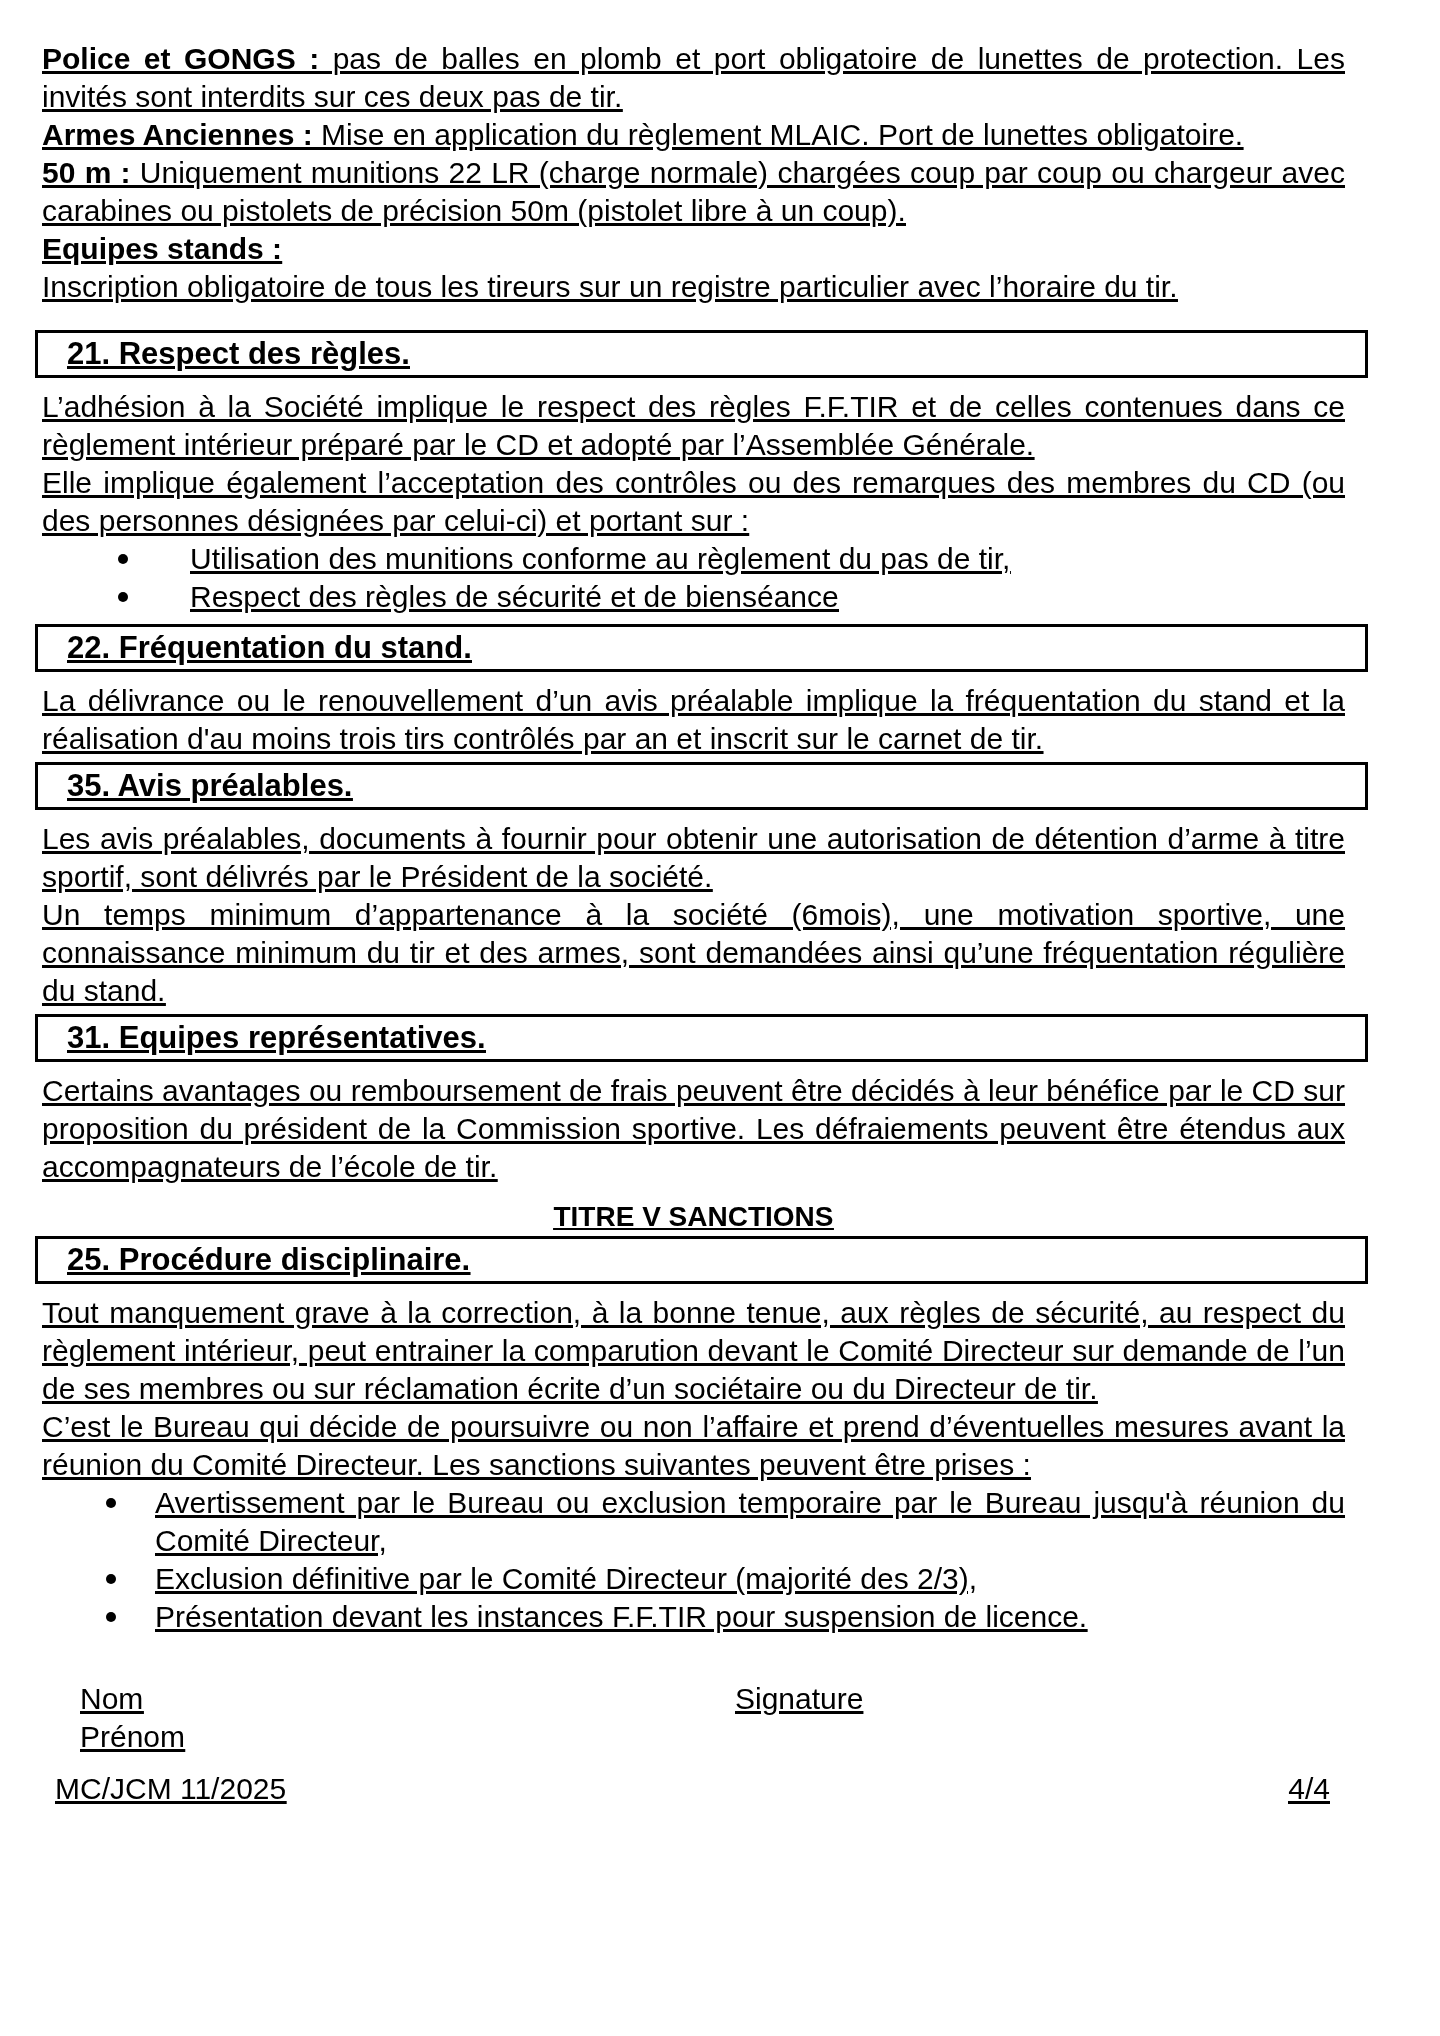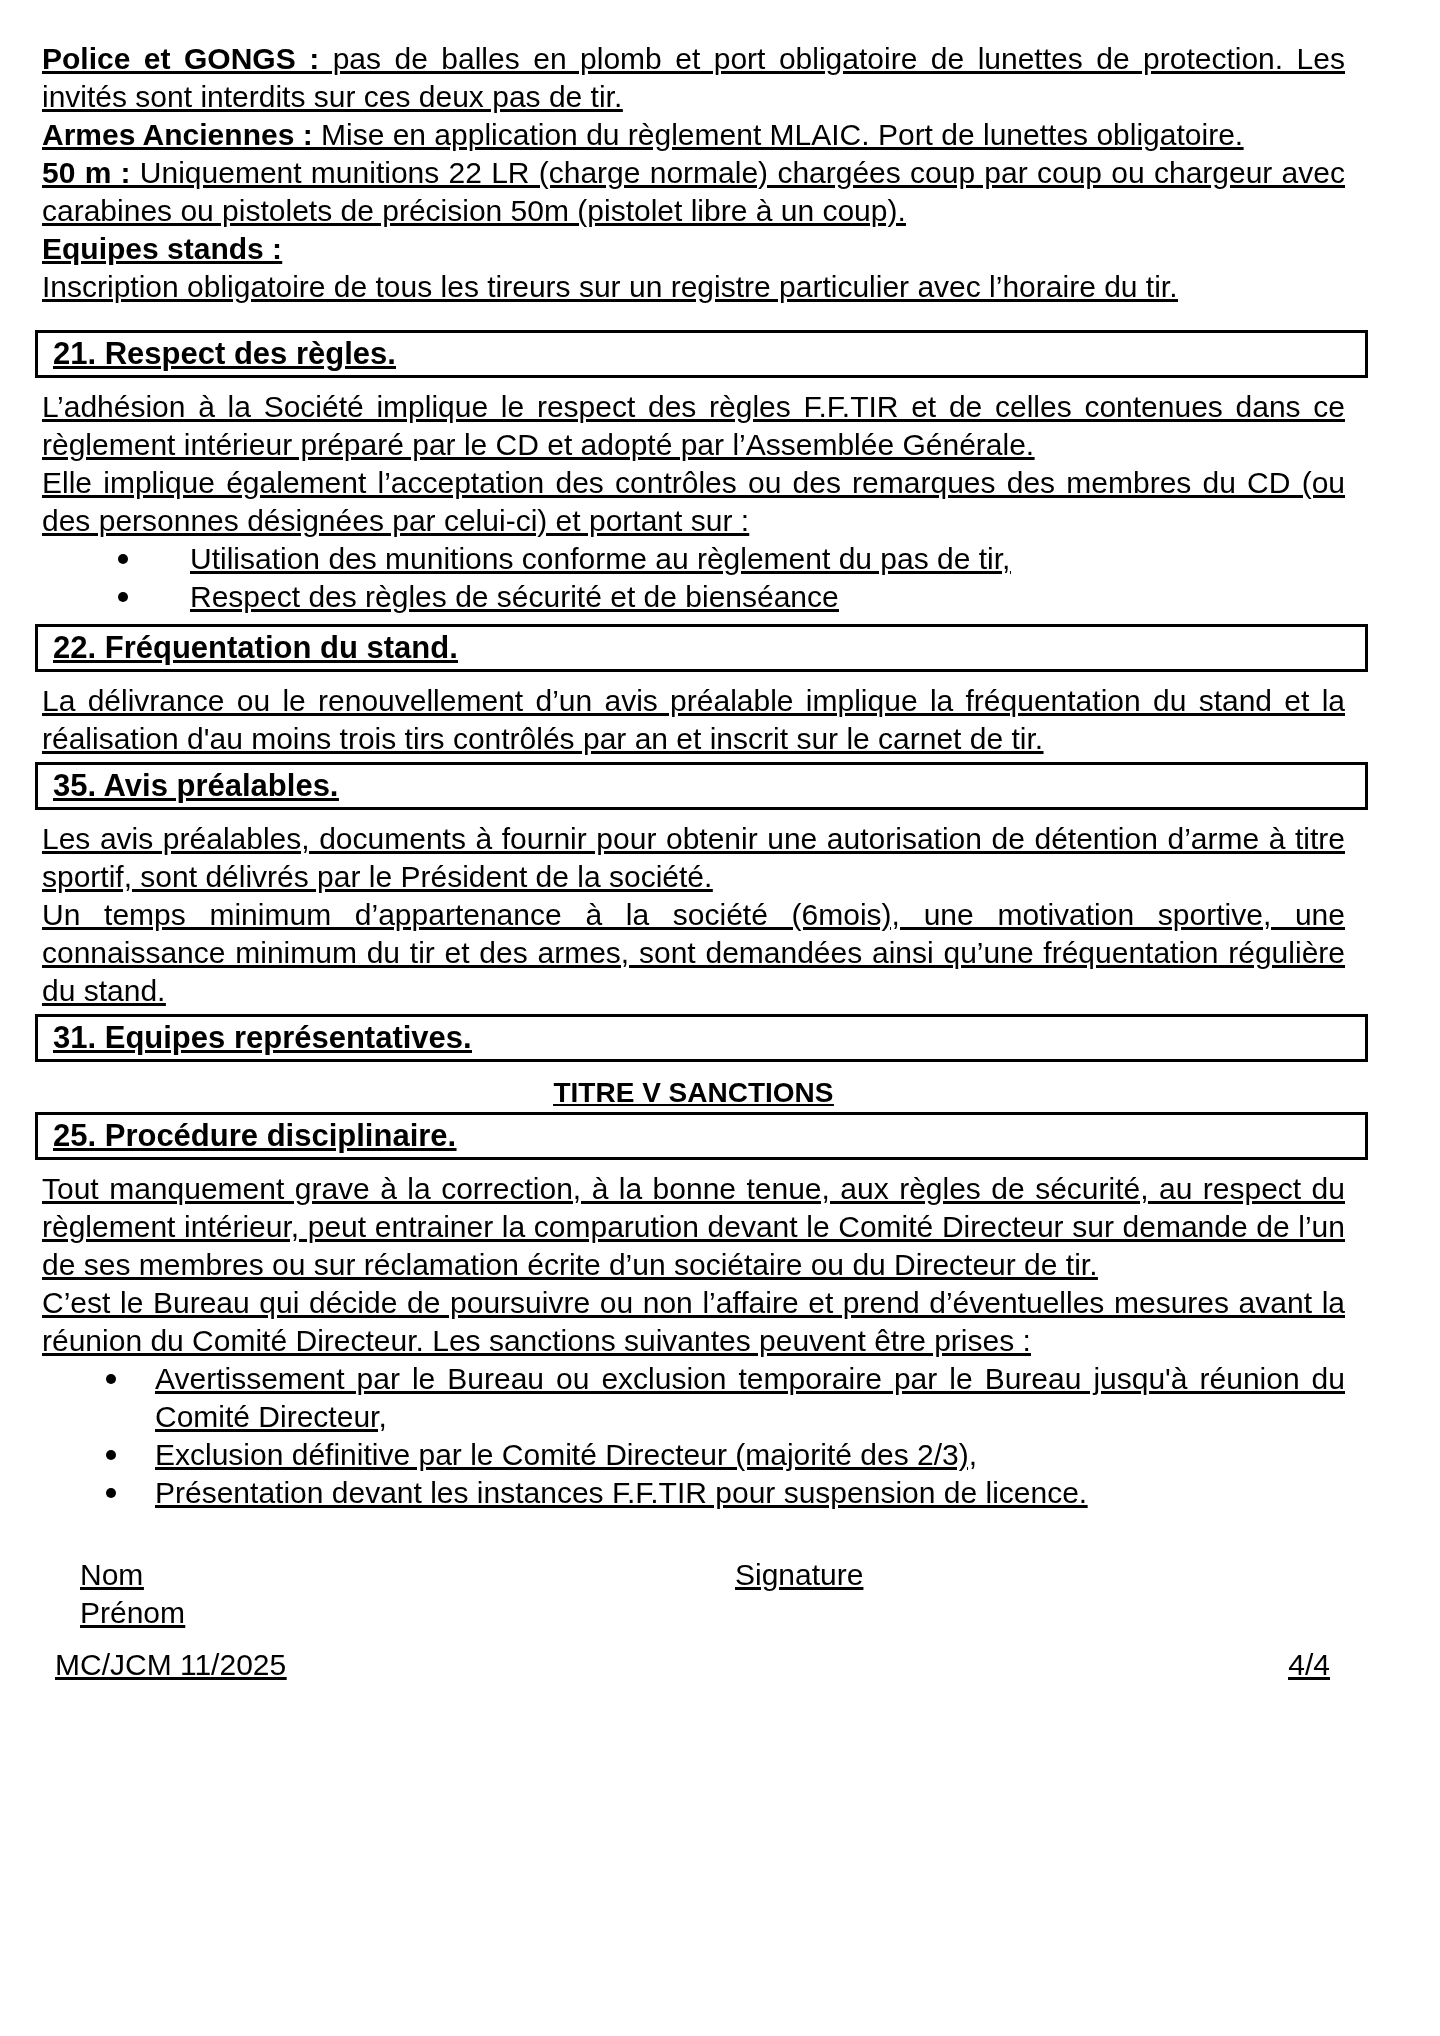--- a/index.html
+++ b/index.html
@@ -14,21 +14,21 @@
     font-size: 30px;
     line-height: 38px;
     padding: 40px 95px 30px 42px;
   }
   p { margin: 0; text-align: justify; }
   .lead { font-weight: bold; }
 
   .hbox {
     border: 3px solid #000000;
     margin: 6px -23px 10px -7px;
-    padding: 2px 12px 2px 15px;
+    padding: 2px 12px 2px 29px;
     font-weight: bold;
     font-size: 31px;
     line-height: 38px;
     text-align: left;
   }
   .hbox.first { margin-top: 24px; }
   .hbox.mt8 { margin-top: 8px; }
   .hbox.mt4 { margin-top: 4px; }
   .hbox.mt0 { margin-top: 0; }
 
@@ -85,20 +85,21 @@
   </ul>
 
   <div class="hbox mt8">22. Fréquentation du stand.</div>
   <p>La délivrance ou le renouvellement d’un avis préalable implique la fréquentation du stand et la réalisation d'au moins trois tirs contrôlés par an et inscrit sur le carnet de tir.</p>
 
   <div class="hbox mt4">35. Avis préalables.</div>
   <p>Les avis préalables, documents à fournir pour obtenir une autorisation de détention d’arme à titre sportif, sont délivrés par le Président de la société.</p>
   <p>Un temps minimum d’appartenance à la société (6mois), une motivation sportive, une connaissance minimum du tir et des armes, sont demandées ainsi qu’une fréquentation régulière du stand.</p>
 
   <div class="hbox mt4">31. Equipes représentatives.</div>
+  <p>Certains avantages ou remboursement de frais peuvent être décidés à leur bénéfice par le CD sur proposition du président de la Commission sportive. Les défraiements peuvent être étendus aux accompagnateurs de l’école de tir.</p>
 
   <div class="titre">TITRE V SANCTIONS</div>
 
   <div class="hbox mt0">25. Procédure disciplinaire.</div>
   <p>Tout manquement grave à la correction, à la bonne tenue, aux règles de sécurité, au respect du règlement intérieur, peut entrainer la comparution devant le Comité Directeur sur demande de l’un de ses membres ou sur réclamation écrite d’un sociétaire ou du Directeur de tir.</p>
   <p>C’est le Bureau qui décide de poursuivre ou non l’affaire et prend d’éventuelles mesures avant la réunion du Comité Directeur. Les sanctions suivantes peuvent être prises :</p>
   <ul class="b2">
     <li>Avertissement par le Bureau ou exclusion temporaire par le Bureau jusqu'à réunion du Comité Directeur,</li>
     <li>Exclusion définitive par le Comité Directeur (majorité des 2/3),</li>
     <li>Présentation devant les instances F.F.TIR pour suspension de licence.</li>

